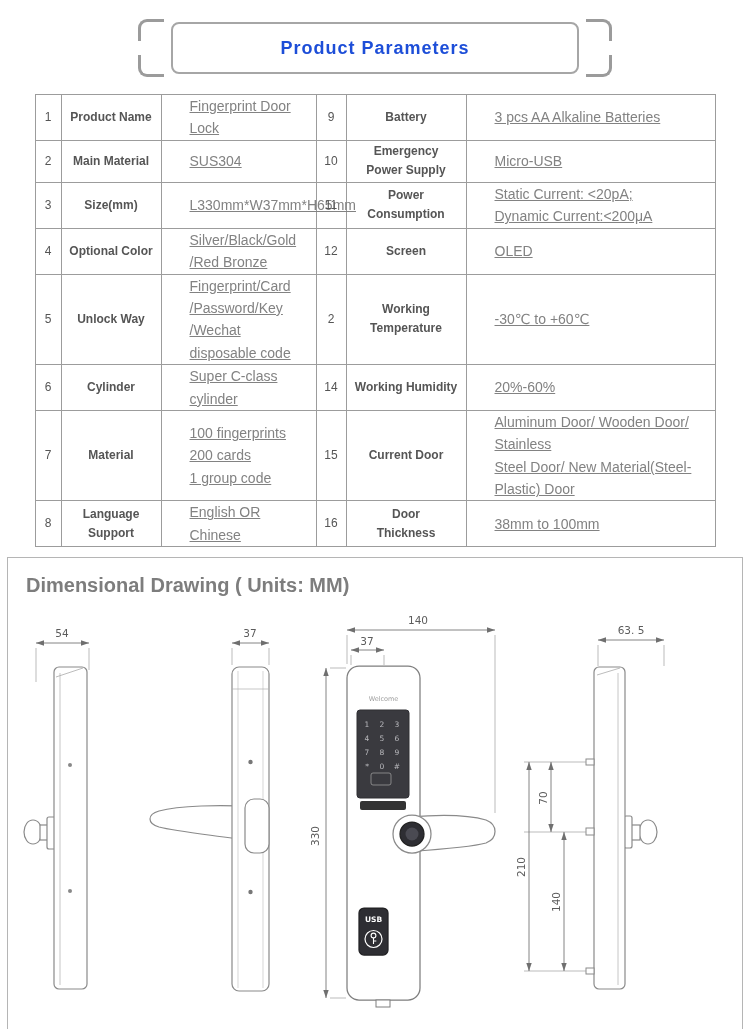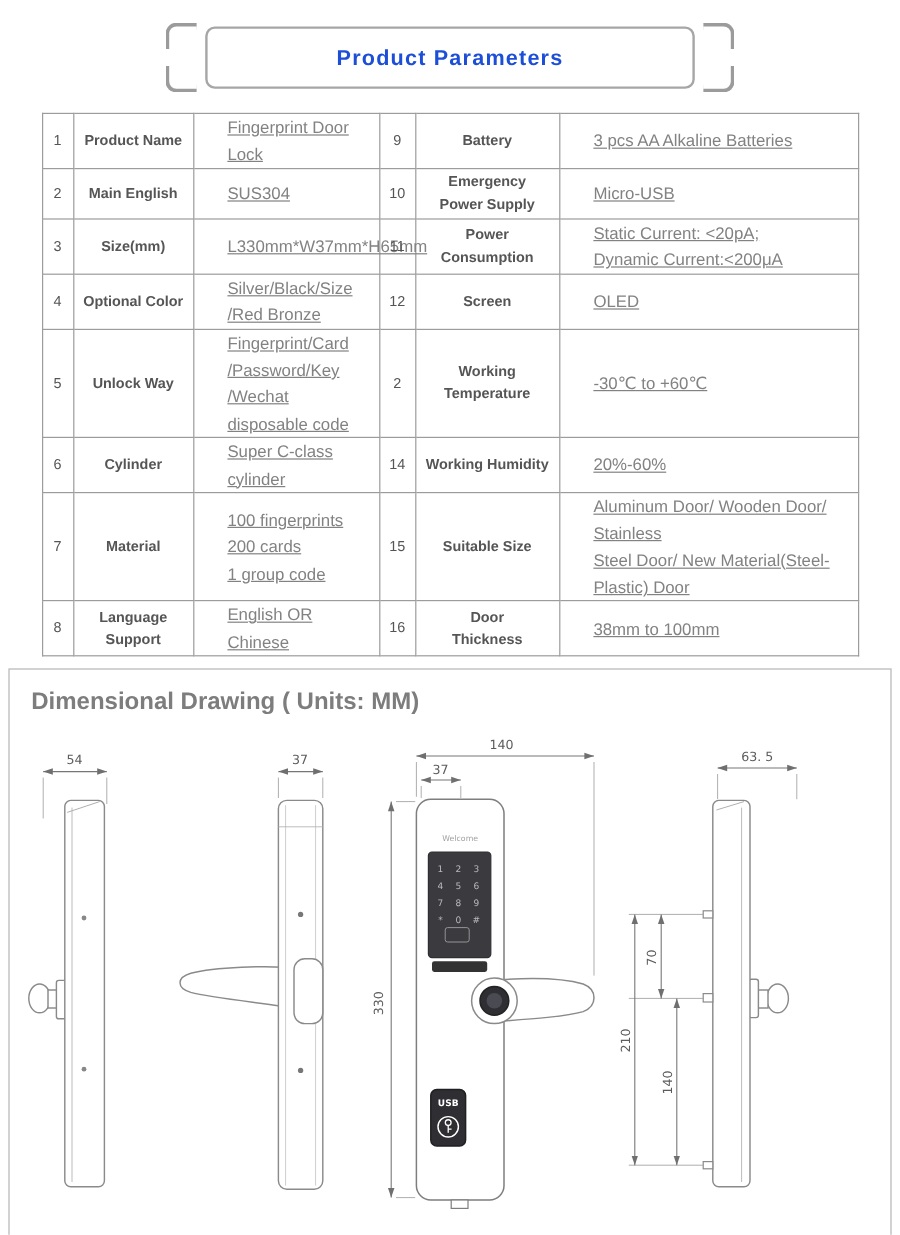--- a/index.html
+++ b/index.html
@@ -64,41 +64,41 @@
     <tr style="height:40px">
       <td class="num">1</td>
       <td class="name">Product Name</td>
       <td class="val">Fingerprint Door Lock</td>
       <td class="num">9</td>
       <td class="name">Battery</td>
       <td class="val">3 pcs AA Alkaline Batteries</td>
     </tr>
     <tr style="height:42px">
       <td class="num">2</td>
-      <td class="name">Main English</td>
+      <td class="name">Main Material</td>
       <td class="val">SUS304</td>
       <td class="num">10</td>
       <td class="name">Emergency
 Power Supply</td>
       <td class="val">Micro-USB</td>
     </tr>
     <tr style="height:46px">
       <td class="num">3</td>
       <td class="name">Size(mm)</td>
       <td class="val">L330mm*W37mm*H65mm</td>
       <td class="num">11</td>
       <td class="name">Power
 Consumption</td>
       <td class="val">Static Current: &lt;20pA;
 Dynamic Current:&lt;200μA</td>
     </tr>
     <tr style="height:44px">
       <td class="num">4</td>
       <td class="name">Optional Color</td>
-      <td class="val">Silver/Black/Size
+      <td class="val">Silver/Black/Gold
 /Red Bronze</td>
       <td class="num">12</td>
       <td class="name">Screen</td>
       <td class="val">OLED</td>
     </tr>
     <tr style="height:58px">
       <td class="num">5</td>
       <td class="name">Unlock Way</td>
       <td class="val">Fingerprint/Card
 /Password/Key
@@ -116,21 +116,21 @@
       <td class="name">Working Humidity</td>
       <td class="val">20%-60%</td>
     </tr>
     <tr style="height:62px">
       <td class="num">7</td>
       <td class="name">Material</td>
       <td class="val">100 fingerprints
 200 cards
 1 group code</td>
       <td class="num">15</td>
-      <td class="name">Suitable Size</td>
+      <td class="name">Current Door</td>
       <td class="val">Aluminum Door/ Wooden Door/ Stainless
 Steel Door/ New Material(Steel-Plastic) Door</td>
     </tr>
     <tr style="height:45px">
       <td class="num">8</td>
       <td class="name">Language
 Support</td>
       <td class="val">English OR Chinese</td>
       <td class="num">16</td>
       <td class="name">Door

